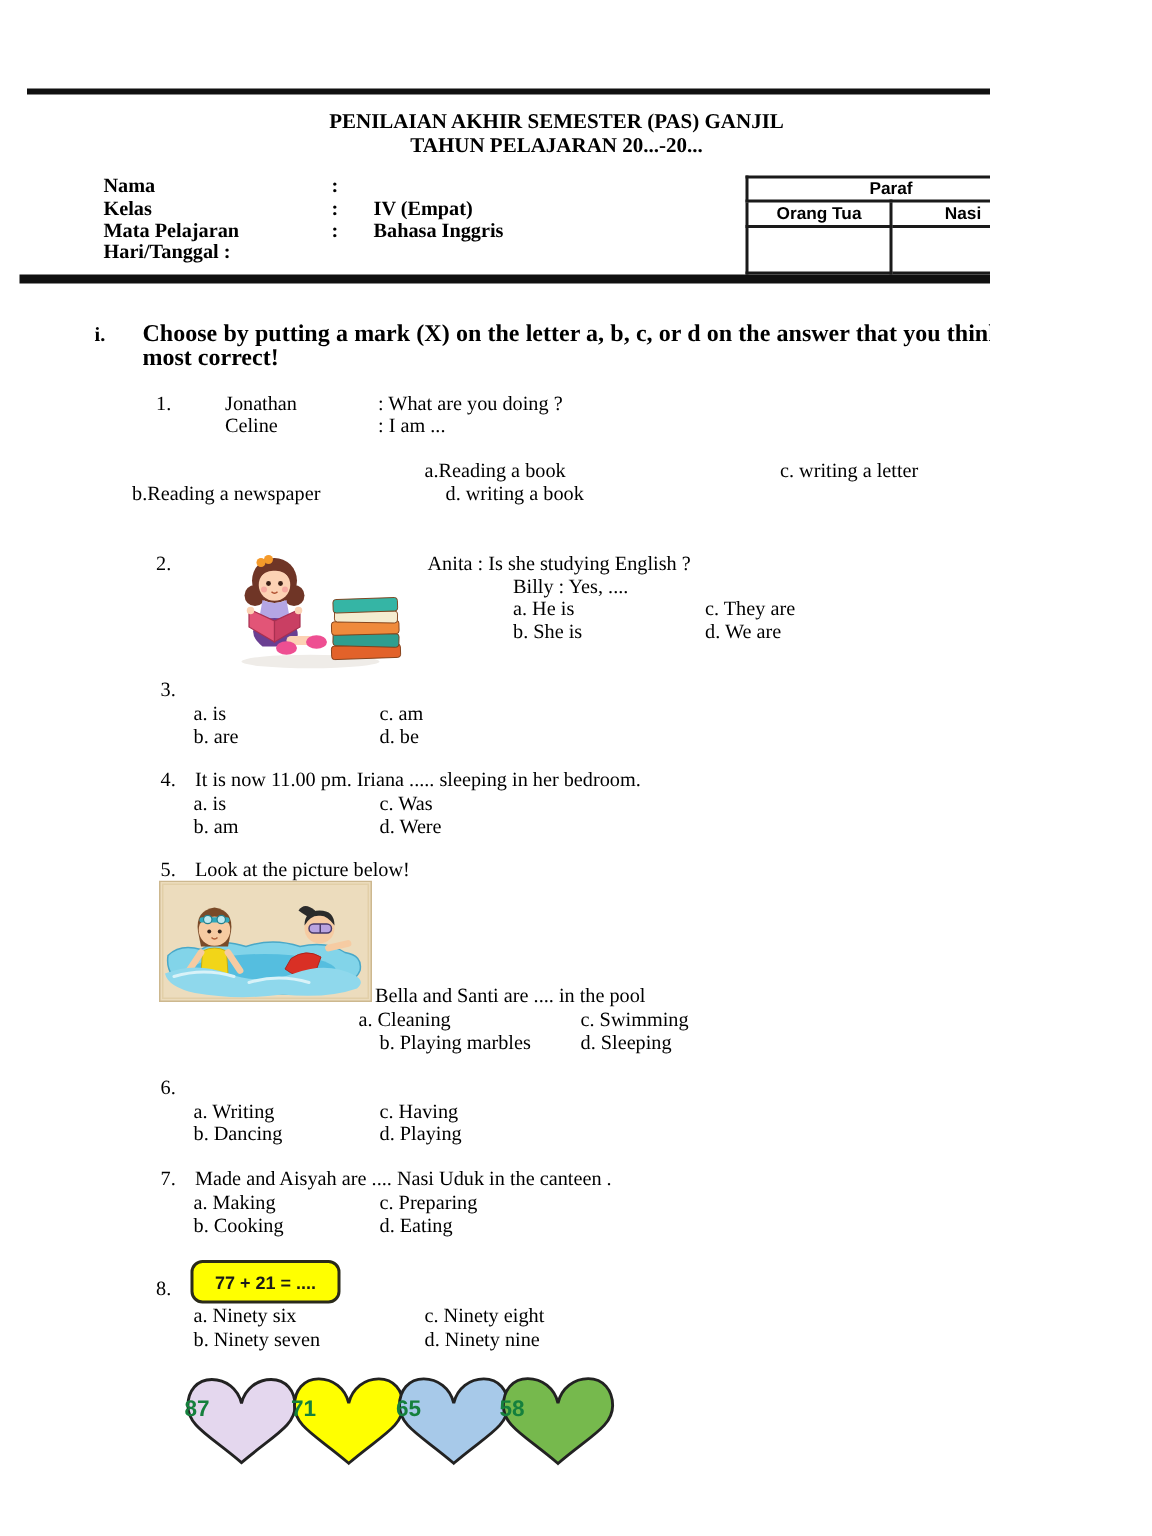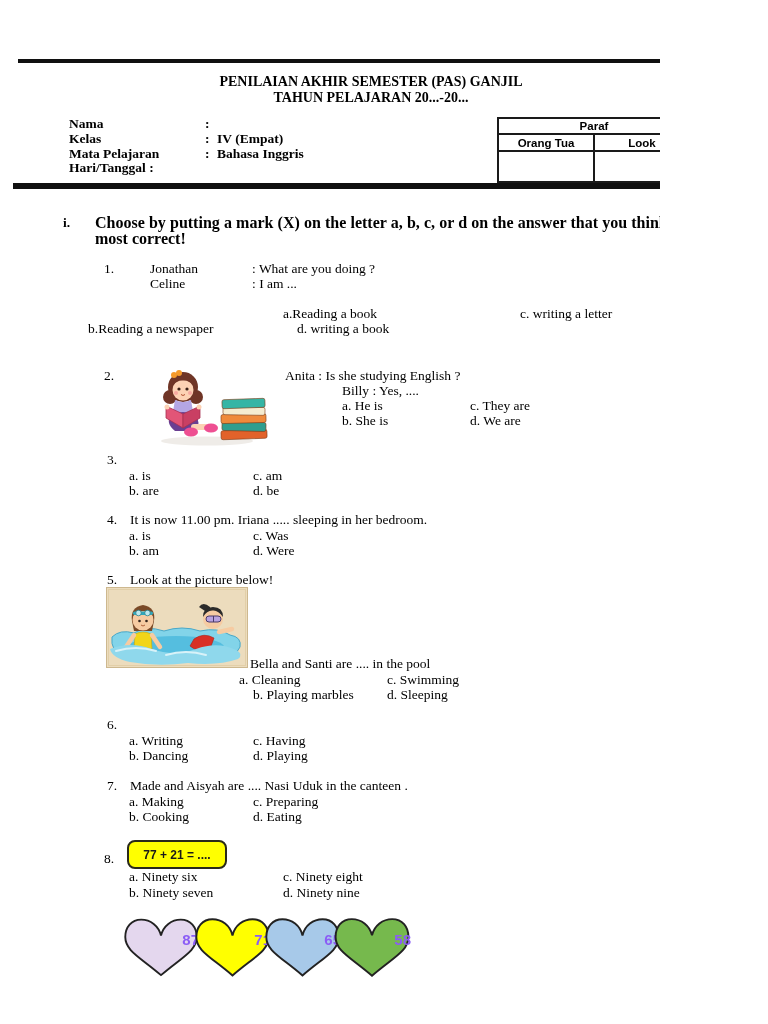--- a/index.html
+++ b/index.html
@@ -4,37 +4,37 @@
 <style>
   html,body{margin:0;padding:0;background:#fff;}
   .page{position:relative;width:660px;height:1024px;background:#ffffff;overflow:hidden;
         font-family:"Liberation Serif",serif;color:#000;}
   .rule{position:absolute;background:#101010;}
   .t{position:absolute;white-space:nowrap;font-size:13.5px;line-height:15px;}
   .b{font-weight:bold;}
   .title-wrap{position:absolute;left:0;top:74px;width:742px;text-align:center;}
   .title-line{font-weight:bold;font-size:14px;line-height:15.5px;}
   .info{position:absolute;left:69px;top:117px;font-weight:bold;font-size:13.5px;line-height:14.8px;}
-  .info-row{display:flex;}
+  .info-row{display:flex;gap:16px;}
   .info-label{display:inline-block;width:136px;}
   .info-sep{display:inline-block;width:12px;}
   .paraf{position:absolute;left:497px;top:117px;width:194px;border-collapse:collapse;table-layout:fixed;
          font-family:"Liberation Sans",sans-serif;font-weight:bold;font-size:11.5px;text-align:center;}
   .paraf td{border:2px solid #1a1a1a;padding:0;vertical-align:middle;}
   .paraf .hdr td{height:14px;}
   .paraf .sub td{height:15px;}
   .paraf .empty td{height:29px;}
   .instr{position:absolute;left:95px;top:215px;width:613px;font-weight:bold;font-size:16px;
          line-height:16px;text-align:justify;white-space:normal;}
   .eq-box{position:absolute;left:127px;top:840px;width:96px;height:25px;background:#ffff00;
           border:2px solid #2a2a1a;border-radius:8px;display:flex;align-items:center;justify-content:center;
           font-family:"Liberation Sans",sans-serif;font-weight:bold;font-size:12px;color:#1a1a1a;}
   .heart{position:absolute;}
-  .heart-num{position:absolute;text-align:right;font-family:"Liberation Sans",sans-serif;
-             font-weight:bold;font-size:15px;color:#8b5cf6;}
+  .heart-num{position:absolute;text-align:left;font-family:"Liberation Sans",sans-serif;
+             font-weight:bold;font-size:15px;color:#15803d;}
   svg.illus{position:absolute;}
 </style>
 </head>
 <body>
 
 <div class="page">
 
   <div class="rule" style="left:18px;top:59px;width:724px;height:4px"></div>
 
   <div class="title-wrap">
@@ -65,21 +65,21 @@
     </div>
   </div>
 
   <table class="paraf">
     <tbody>
         <tr class="hdr">
           <td colspan="2">Paraf</td>
         </tr>
     <tr class="sub">
       <td style="width:114px">Orang Tua</td>
-      <td>Look</td>
+      <td>Nasi</td>
     </tr>
     <tr class="empty">
       <td></td>
       <td></td>
     </tr>
   </tbody>
     </table>
 
   <div class="rule" style="left:13px;top:183px;width:725px;height:6px"></div>
 

